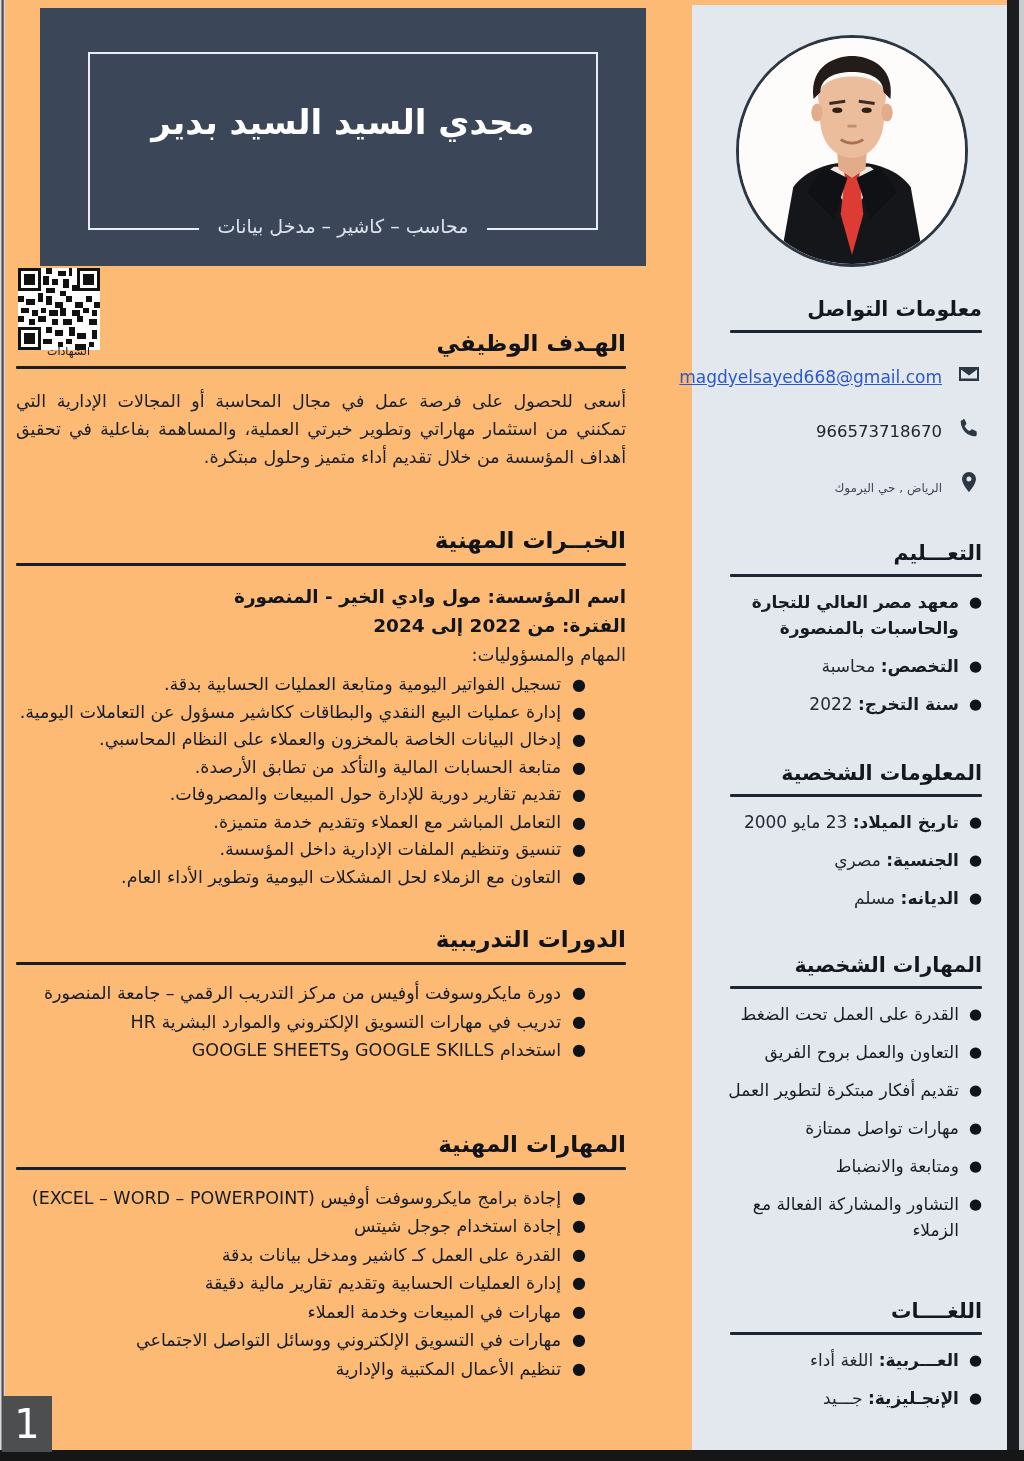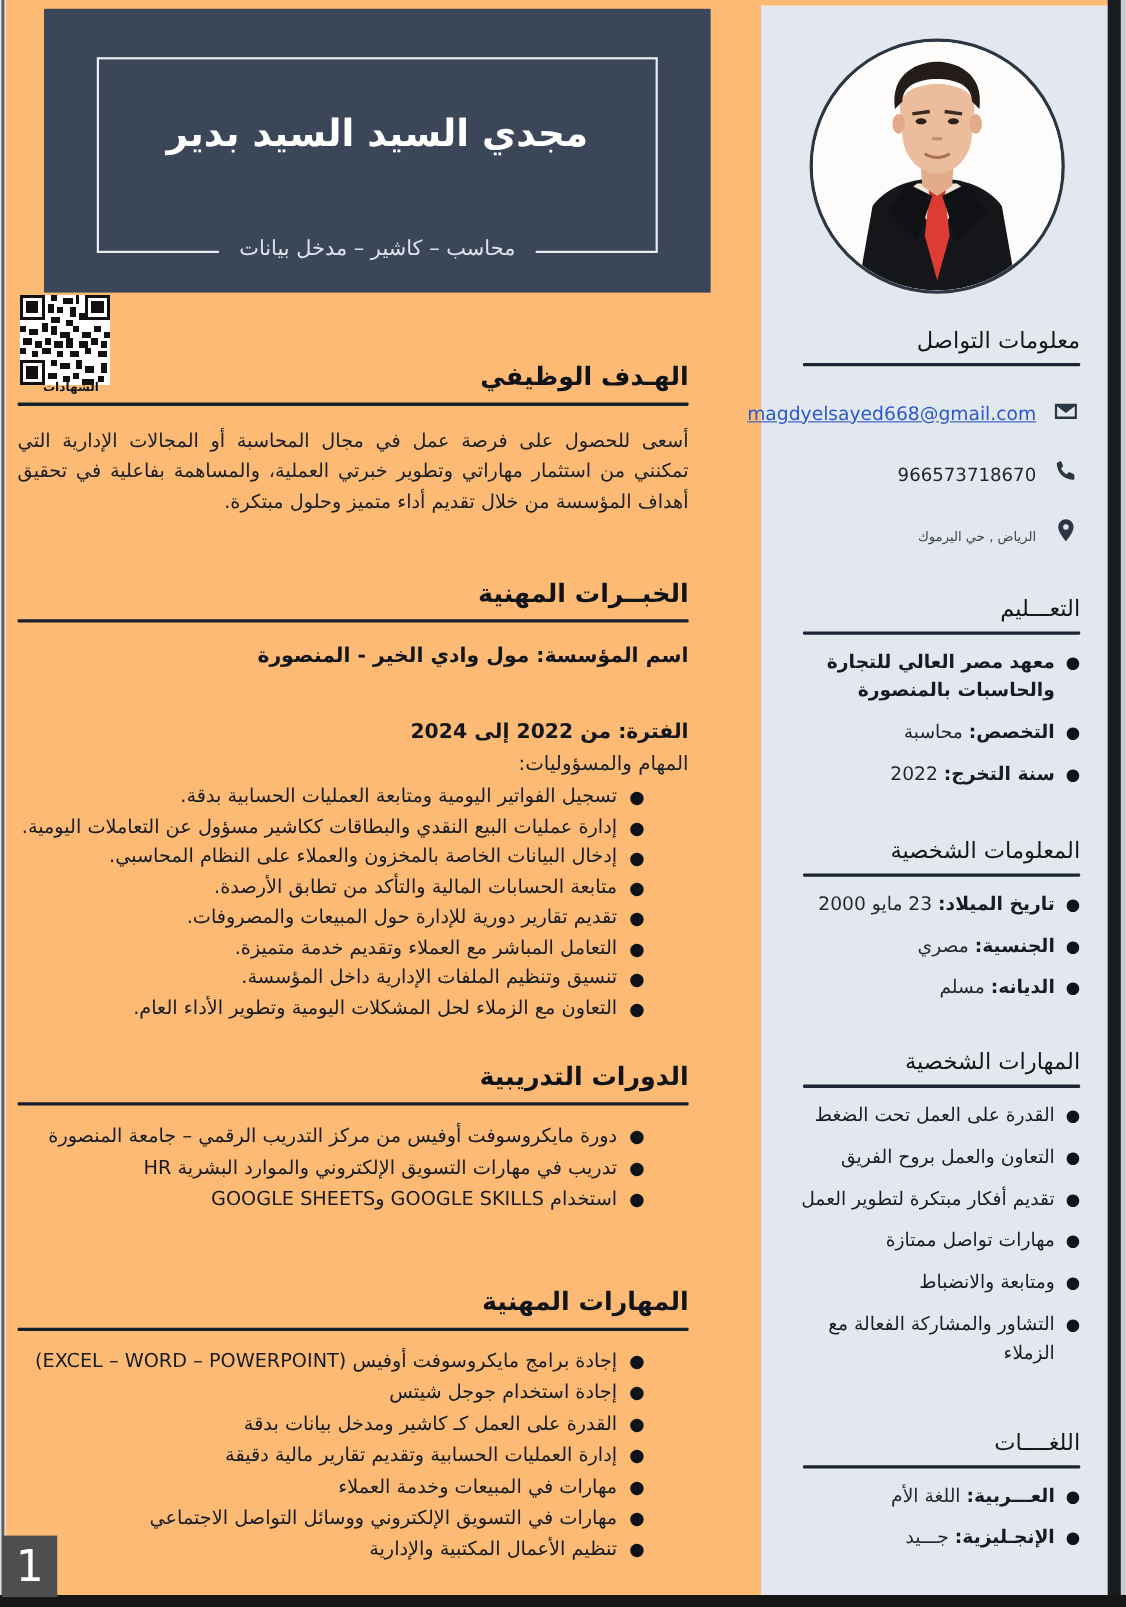--- a/index.html
+++ b/index.html
@@ -9,21 +9,21 @@
   
   .edge-left{position:absolute;left:0;top:0;width:5px;height:100%;background:linear-gradient(to right,#fff 0,#34383f 55%,#fff 100%);z-index:9;}
   .edge-right-dark{position:absolute;right:5px;top:0;width:12px;height:100%;background:#1b1c1f;z-index:9;}
   .edge-right-lite{position:absolute;right:0;top:0;width:5px;height:100%;background:#c7cacf;z-index:9;}
   .edge-bottom{position:absolute;left:0;bottom:0;width:100%;height:11px;background:#161617;z-index:10;}
 
   
   .sidebar{position:absolute;left:692px;top:5px;width:316px;height:1445px;background:#e3e8ef;padding:0 26px 0 30px;direction:rtl;}
   .photo-wrap{width:232px;height:232px;margin:30px auto 0;border-radius:50%;border:3px solid #2c3743;background:#fefefe;overflow:hidden;display:flex;align-items:flex-end;justify-content:center;}
   .photo-wrap svg{display:block;width:100%;height:100%;}
-  .side-title{font-size:20.5px;font-weight:normal;color:#14181d;text-align:right;}
+  .side-title{font-size:20.5px;font-weight:bold;color:#14181d;text-align:right;}
   .side-rule{height:3px;background:#1c2533;margin-top:9px;margin-left:8px;border-radius:1px;}
   .m-contact{margin-top:30px;}
   .m-edu{margin-top:46px;}
   .m-personal{margin-top:44px;}
   .m-soft{margin-top:42px;}
   .m-lang{margin-top:56px;}
   .c-row{display:flex;align-items:flex-end;justify-content:flex-start;gap:14px;margin-top:24px;min-height:30px;}
   .c-row .txt{font-size:16.5px;color:#20262e;}
   .c-row .loc{color:#3c4654;font-size:12px;}
   .email-link{color:#2b59c9;text-decoration:underline;font-size:17px;direction:ltr;unicode-bidi:embed;}
@@ -38,29 +38,29 @@
   
   .main{position:absolute;left:10px;top:0;width:650px;direction:rtl;}
   .hero{position:relative;margin:8px 0 0 0;width:606px;height:258px;margin-right:14px;background:#3b4759;}
   .hero-border{position:absolute;inset:44px 48px 36px 48px;border:2px solid #e9edf3;}
   .hero-name{position:absolute;top:94px;left:0;right:0;text-align:center;color:#fff;font-size:34px;font-weight:bold;letter-spacing:.5px;}
   .hero-sub{position:absolute;top:207px;left:0;right:0;text-align:center;}
   .hero-sub span{display:inline-block;background:#3b4759;color:#dde3ec;font-size:19px;padding:0 18px;}
 
   .qr-block{position:absolute;top:268px;right:560px;width:86px;height:96px;}
   .qr-block svg{width:82px;height:82px;display:block;}
-  .qr-label{position:absolute;bottom:6px;right:10px;font-size:11px;color:#14181d;font-weight:bold;}
+  .qr-label{position:absolute;bottom:6px;right:10px;font-size:11px;color:#14181d;font-weight:normal;}
 
   .sec{margin-right:34px;margin-left:6px;}
   .sec-title{font-size:23px;font-weight:bold;color:#101419;text-align:right;}
   .sec-rule{height:3px;background:#161f2c;margin-top:10px;border-radius:1px;}
   .sec-objective{padding-top:64px;}
   .objective-text{margin-top:18px;font-size:17.5px;line-height:28px;color:#1b1f26;text-align:justify;text-align-last:right;}
   .sec-exp{margin-top:56px;}
-  .exp-line{font-size:18.5px;font-weight:bold;color:#12161c;line-height:29px;text-align:right;margin-top:40px;}
+  .exp-line{font-size:18.5px;font-weight:bold;color:#12161c;line-height:29px;text-align:right;}
   .exp-first{margin-top:16px;}
   .exp-tasks-label{font-size:18px;color:#1b2129;line-height:29px;text-align:right;}
   .blist{margin-top:2px;}
   .b-item{display:flex;gap:11px;padding-right:40px;font-size:17.5px;line-height:27.5px;color:#171c23;text-align:right;}
   .b-item .dot{flex:0 0 auto;font-size:16px;color:#0e1319;}
   .sec-courses{margin-top:35px;}
   .sec-skills{margin-top:66px;}
   .sec-courses .b-item,.sec-skills .b-item{line-height:28.5px;}
 
   .page-num{position:absolute;left:2px;bottom:9px;width:50px;height:56px;background:#4d4e50;color:#fff;font-size:40px;display:flex;align-items:center;justify-content:center;z-index:11;}
@@ -410,21 +410,21 @@
         </div>
     </div>
 
     <div class="m-lang">
       <div class="side-title">اللغــــات</div>
       <div class="side-rule"></div>
       <div class="side-list">
 
           <div class="side-item">
             <span class="dot">●</span>
-            <span><span class="b">العـــربية:</span> <span class="v">اللغة الأم</span></span>
+            <span><span class="b">العـــربية:</span> <span class="v">اللغة أداء</span></span>
           </div>
 
           <div class="side-item">
             <span class="dot">●</span>
             <span><span class="b">الإنجـليزية:</span> <span class="v">جـــيد</span></span>
           </div>
         </div>
     </div>
   </div>
 

